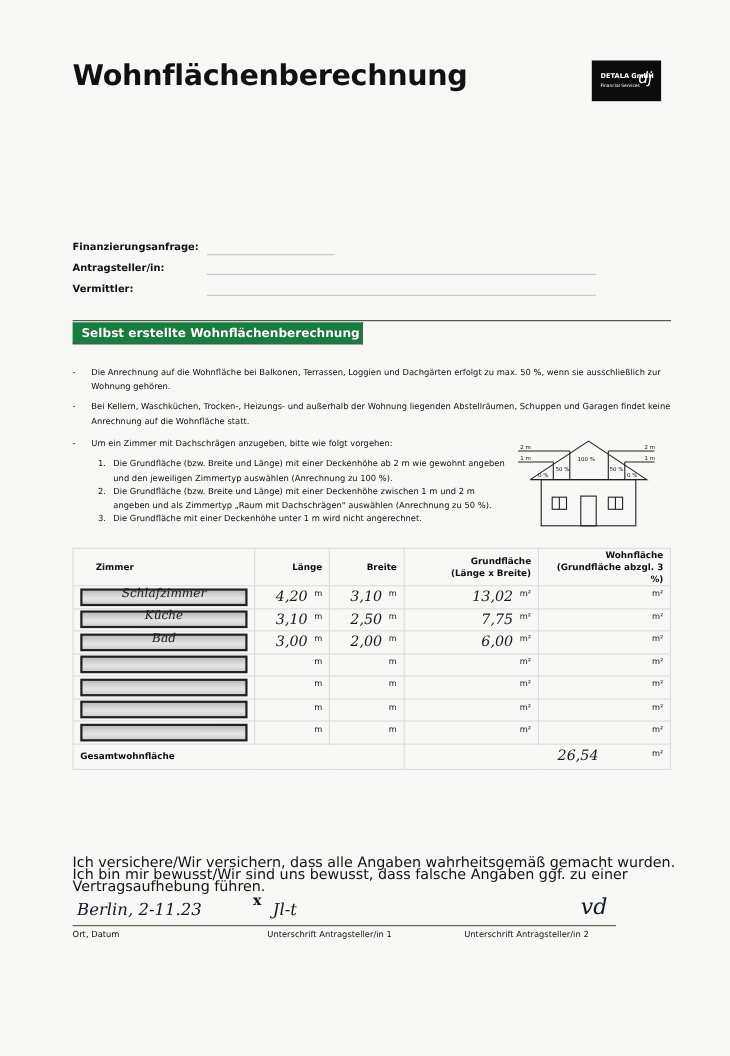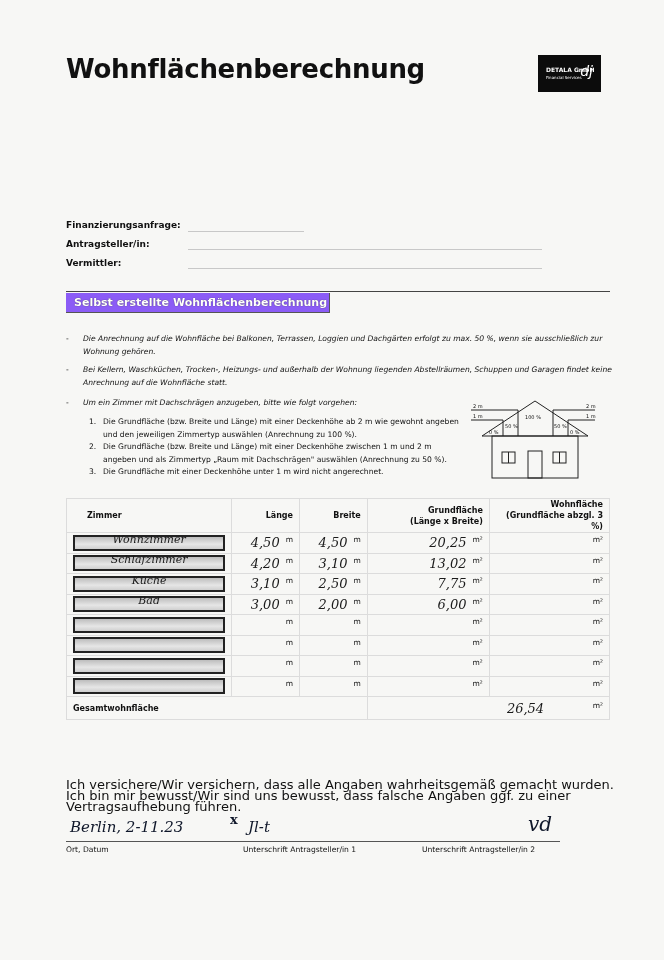--- a/index.html
+++ b/index.html
@@ -11,26 +11,26 @@
     .title { left: 66px; top: 54px; font-size: 26px; font-weight: bold; letter-spacing: -0.3px; }
     .logo { left: 538px; top: 55px; width: 63px; height: 37px; background: #0c0c0c; color: #fff; }
     .logo .name { position: absolute; left: 8px; top: 11px; font-size: 6px; font-weight: bold; }
     .logo .sub { position: absolute; left: 8px; top: 20px; font-size: 4px; }
     .logo .mark { position: absolute; right: 8px; top: 8px; font-size: 14px; font-style: italic; }
 
     .fieldlabel { left: 66px; font-size: 9px; font-weight: bold; }
     .fieldline { left: 188px; border-bottom: 1px solid #c8c8c8; height: 0; }
 
     .rule { left: 66px; top: 291px; width: 544px; border-top: 1px solid #444; }
-    .band { left: 66px; top: 293px; width: 264px; height: 20px; background: #8b5cf6;
+    .band { left: 66px; top: 293px; width: 264px; height: 20px; background: #15803d;
       border-bottom: 1px solid #555; border-right: 1px solid #555; color: #fff; font-size: 11px; font-weight: bold; line-height: 20px; padding-left: 8px; box-sizing: border-box; text-shadow: 0 0 1px #333; }
 
     .bullet { left: 66px; font-size: 7.6px; line-height: 13px; width: 548px; }
     .bullet .dash { position: absolute; left: 0; top: 0; }
-    .bullet .txt { margin-left: 17px; display: block; font-style: italic; }
+    .bullet .txt { margin-left: 17px; display: block; }
     .olist { left: 89px; top: 416px; width: 370px; font-size: 7.6px; line-height: 12.5px; }
     .olist .li { position: relative; padding-left: 14px; }
     .olist .num { position: absolute; left: 0; top: 0; }
 
     .house { left: 470px; top: 395px; }
 
     table.rooms { position: absolute; left: 66px; top: 498px; width: 544px; border-collapse: collapse; font-size: 8px; }
     table.rooms td, table.rooms th { border: 1px solid #dcdcdc; padding: 0 6px; height: 19.5px; }
     table.rooms th { font-weight: bold; text-align: right; height: 28px; line-height: 11px; }
     table.rooms th.zimmer { text-align: left; padding-left: 20px; }
@@ -125,31 +125,20 @@
       <th class="c2">Länge</th>
       <th class="c3">Breite</th>
       <th class="c4"><span>Grundfläche</span><br><span>(Länge x Breite)</span></th>
       <th class="c5"><span>Wohnfläche</span><br><span>(Grundfläche abzgl. 3 %)</span></th>
     </tr>
   </thead>
   <tbody id="room-rows">
       <tr>
         <td>
           <span class="roombox">
-            <span class="hw">Wohnzimmer</span>
-          </span>
-        </td>
-        <td class="num"><span class="hw">4,50</span><span class="unit">m</span></td>
-        <td class="num"><span class="hw">4,50</span><span class="unit">m</span></td>
-        <td class="num"><span class="hw">20,25</span><span class="unit">m²</span></td>
-        <td class="num"><span class="hw"></span><span class="unit">m²</span></td>
-      </tr>
-      <tr>
-        <td>
-          <span class="roombox">
             <span class="hw">Schlafzimmer</span>
           </span>
         </td>
         <td class="num"><span class="hw">4,20</span><span class="unit">m</span></td>
         <td class="num"><span class="hw">3,10</span><span class="unit">m</span></td>
         <td class="num"><span class="hw">13,02</span><span class="unit">m²</span></td>
         <td class="num"><span class="hw"></span><span class="unit">m²</span></td>
       </tr>
       <tr>
         <td>

